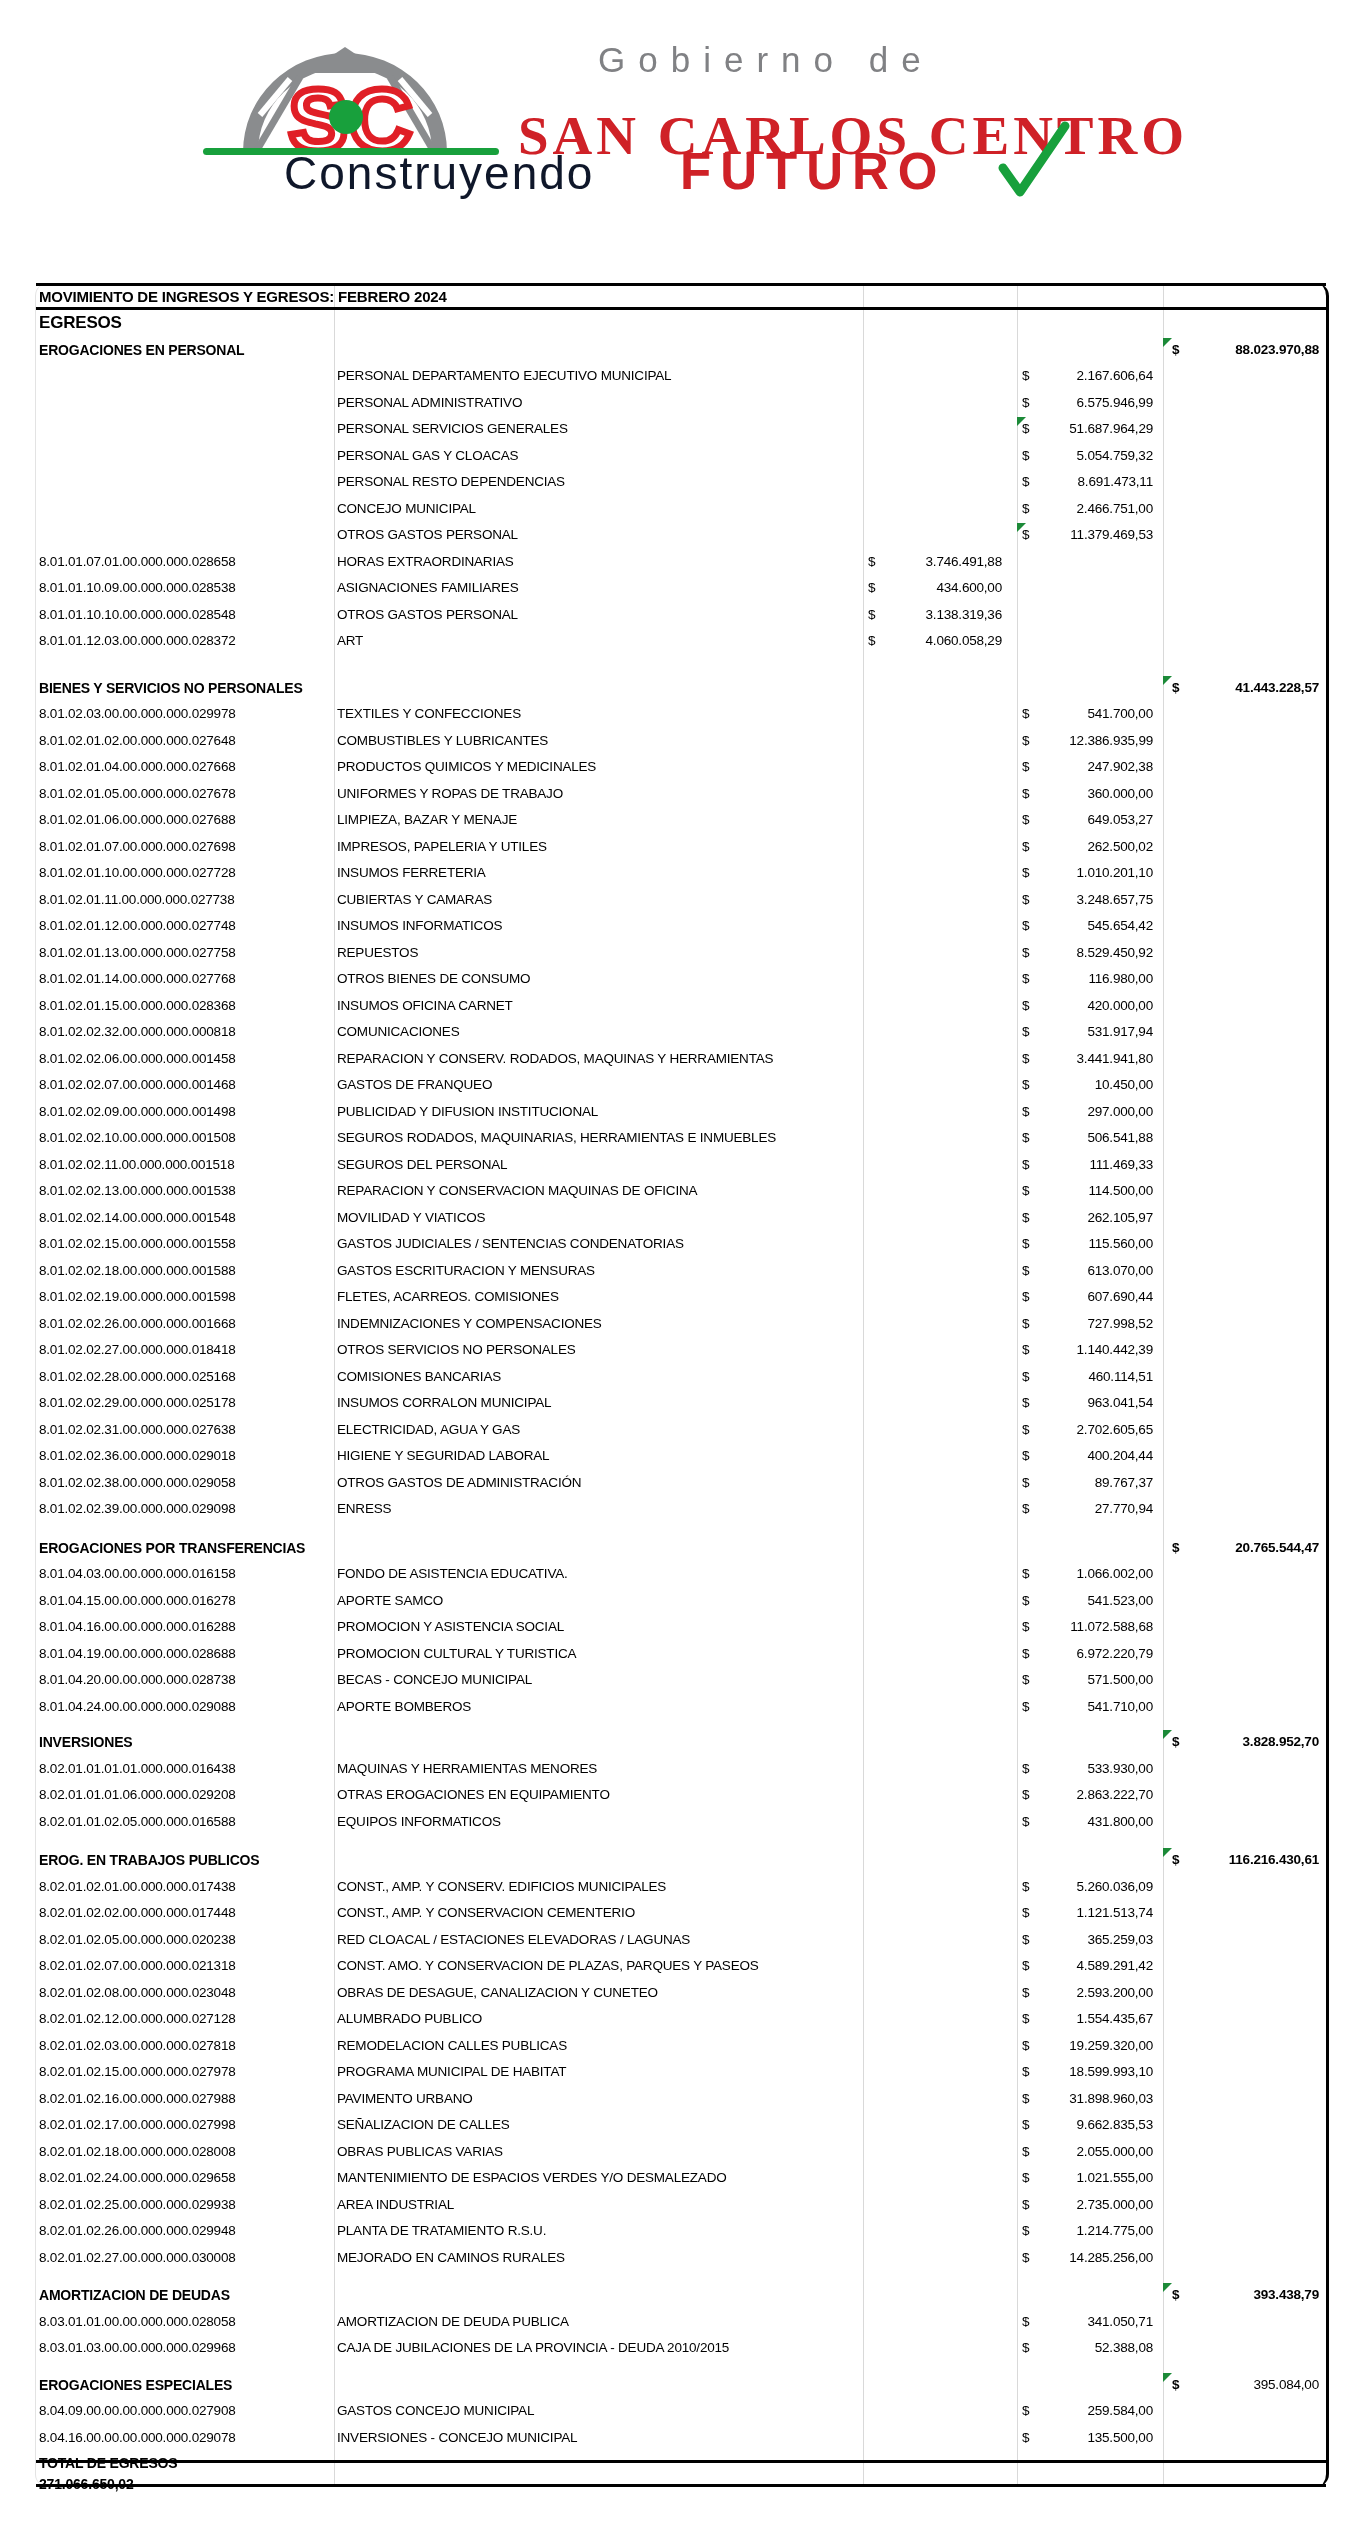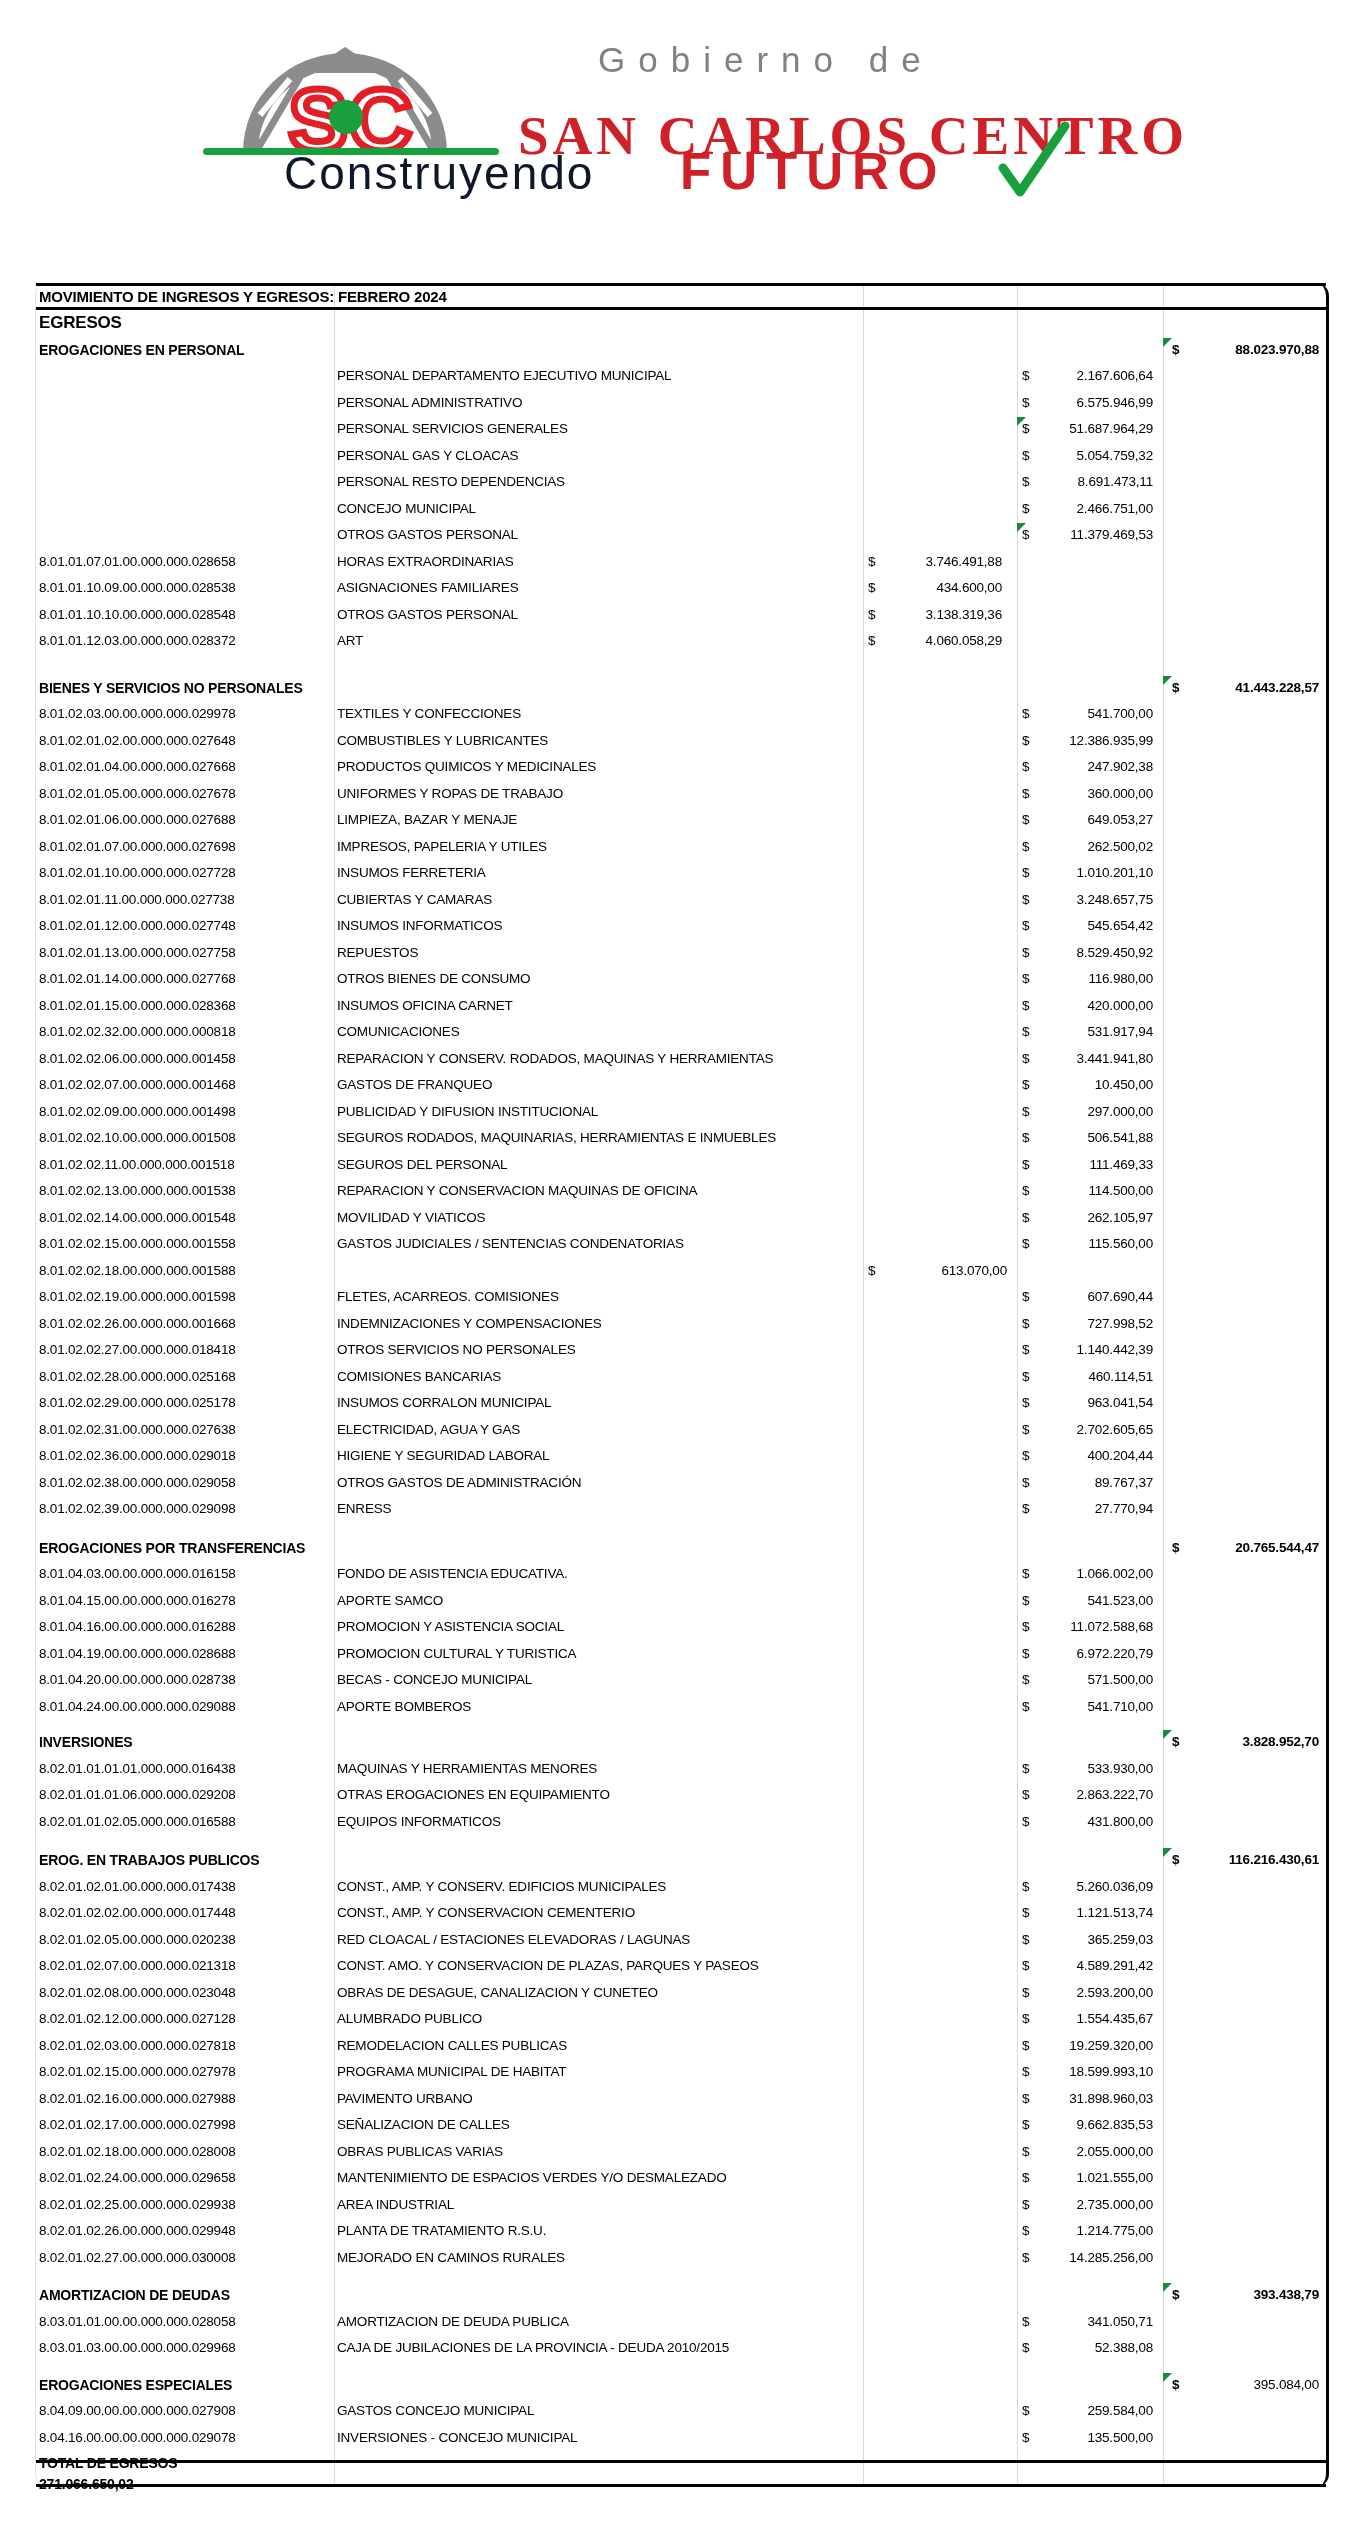--- a/index.html
+++ b/index.html
@@ -426,20 +426,21 @@
           <div class="cB">GASTOS JUDICIALES / SENTENCIAS CONDENATORIAS</div>
           <div></div>
           <div class="amt amtD">
             <span class="cur">$</span>
             <span class="val">115.560,00</span>
           </div>
           <div></div>
         </div>
         <div class="row">
           <div class="cA">8.01.02.02.18.00.000.000.001588</div>
+          <div class="cB">GASTOS ESCRITURACION Y MENSURAS</div>
           <div></div>
           <div class="amt amtD">
             <span class="cur">$</span>
             <span class="val">613.070,00</span>
           </div>
           <div></div>
         </div>
         <div class="row">
           <div class="cA">8.01.02.02.19.00.000.000.001598</div>
           <div class="cB">FLETES, ACARREOS. COMISIONES</div>

